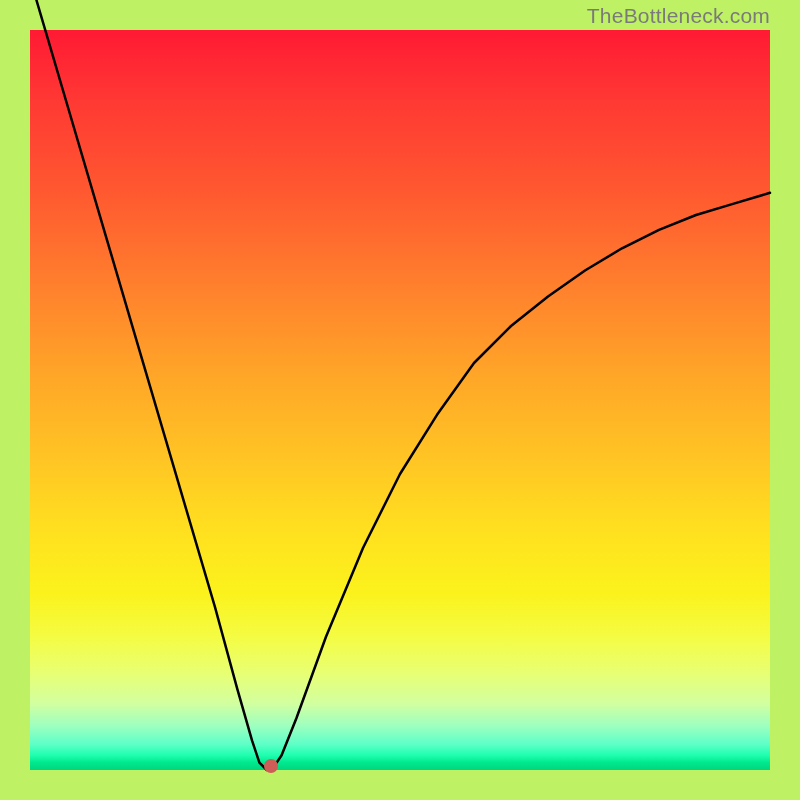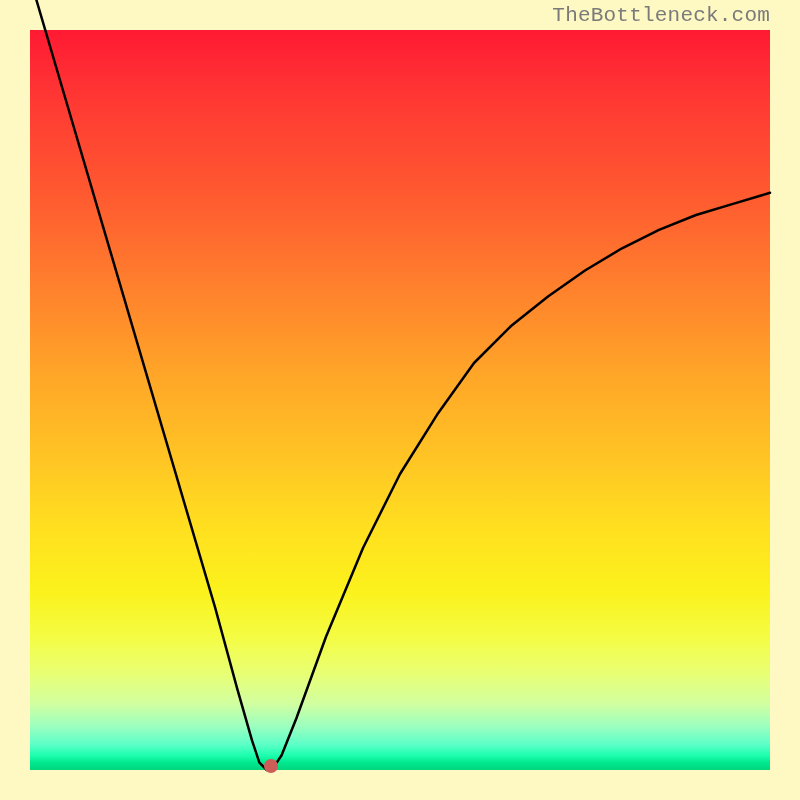--- a/index.html
+++ b/index.html
@@ -8,22 +8,21 @@
     width: 800px;
     height: 800px;
     background: #000;
     overflow: hidden;
     font-family: Arial, Helvetica, sans-serif;
   }
   .frame {
     position: relative;
     width: 800px;
     height: 800px;
-    background: #fef9c3;
-    font-family: Liberation Mono, monospace;
+    background: #bef264;
   }
   .plot-area {
     position: absolute;
     left: 30px;
     top: 30px;
     width: 740px;
     height: 740px;
     
     background: linear-gradient(
       to bottom,

